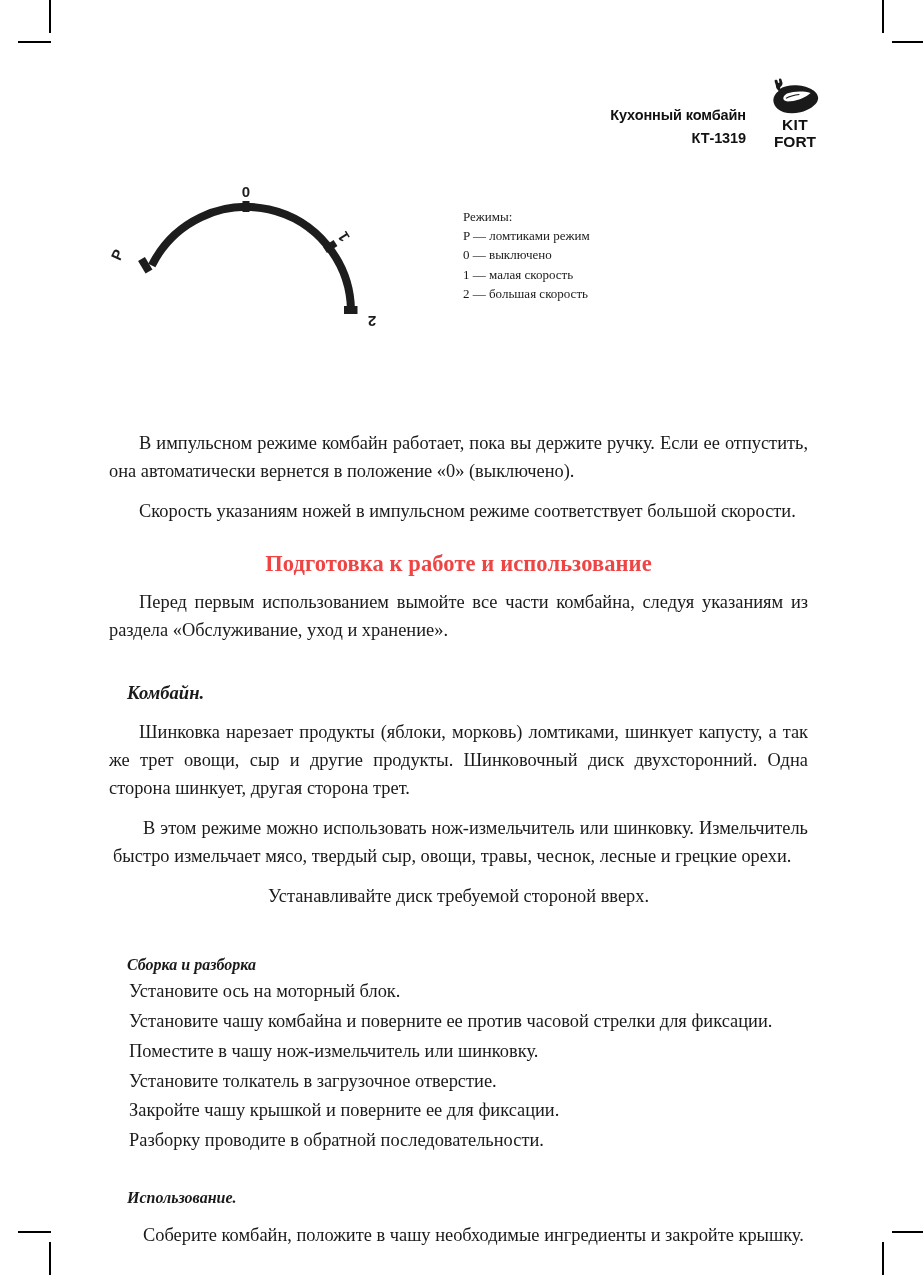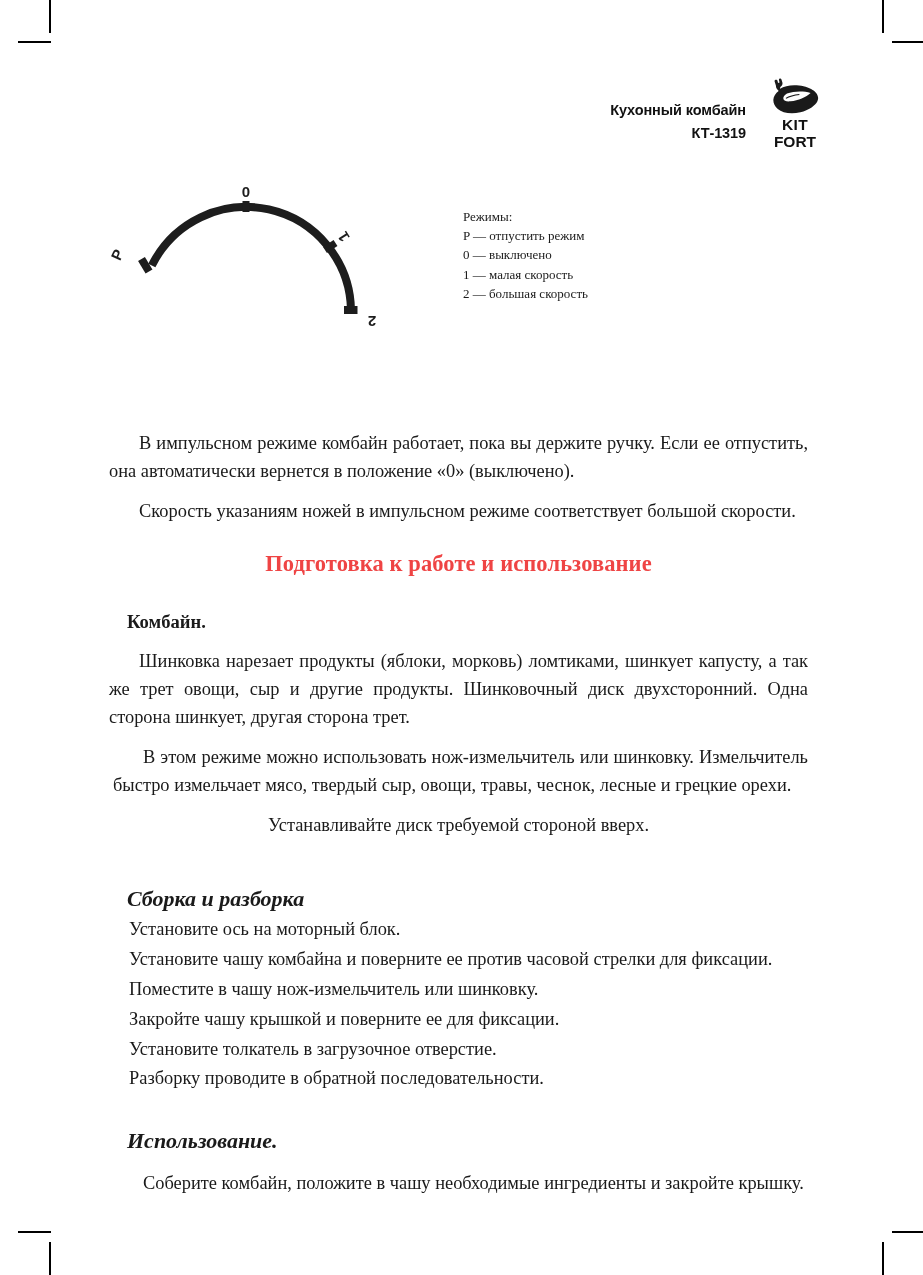--- a/index.html
+++ b/index.html
@@ -31,21 +31,21 @@
   .crop-br-v { left: 882px; top: 1242px; }
   .crop-br-h { left: 892px; top: 1231px; }
 
   
   .header {
     position: absolute;
     left: 560px;
     top: 78px;
     width: 270px;
     display: flex;
-    align-items: center;
+    align-items: flex-end;
     justify-content: flex-end;
     gap: 14px;
   }
   .header-text {
     text-align: right;
     font-family: "Liberation Sans", "DejaVu Sans", sans-serif;
     font-weight: bold;
     font-size: 14.5px;
     line-height: 1.62;
     color: #111;
@@ -131,25 +131,26 @@
     font-weight: bold;
     letter-spacing: 0.1px;
     color: #ef4444;
   }
   .sub-bold {
     font-weight: bold;
     font-size: 18.6px;
     line-height: 1.52;
     margin: 0;
     padding-left: 30px;
+    font-style: italic;
   }
   .sub-bold-italic {
     font-weight: bold;
     font-style: italic;
-    font-size: 22px;
+    font-size: 16px;
     line-height: 1.52;
     margin: 0;
     padding-left: 30px;
     font-family: Liberation Serif, serif;
   }
   .gap-md { height: 22px; }
   .gap-lg { height: 30px; }
   .list-line {
     padding-left: 32px;
     font-size: 18.4px;
@@ -205,49 +206,50 @@
 
       <text class="dial-label" x="27" y="72" transform="rotate(-65 27 72)" text-anchor="middle">P</text>
       <text class="dial-label" x="151" y="12" text-anchor="middle">0</text>
       <text class="dial-label" x="253" y="49" transform="rotate(-122 253 49)" text-anchor="middle">1</text>
       <text class="dial-label" x="277" y="131" transform="rotate(-180 277 131)" text-anchor="middle">2</text>
     </svg>
   </div>
 
   <div class="modes">
     <span class="modes-row">Режимы:</span>
-    <span class="modes-row">P — отпустить режим</span>
+    <span class="modes-row">P — ломтиками режим</span>
     <span class="modes-row">0 — выключено</span>
     <span class="modes-row">1 — малая скорость</span>
     <span class="modes-row">2 — большая скорость</span>
   </div>
 
   <div class="body-col">
 
     <p class="just">В импульсном режиме комбайн работает, пока вы держите ручку. Если ее отпустить, она автоматически вернется в положение «0» (выключено).</p>
     <p class="just">Скорость указаниям ножей в импульсном режиме соответствует большой скорости.</p>
 
     <h2 class="section">Подготовка к работе и использование</h2>
 
+    <p class="just">Перед первым использованием вымойте все части комбайна, следуя указаниям из раздела «Обслуживание, уход и хранение».</p>
 
     <div class="gap-md"></div>
 
     <p class="sub-bold">Комбайн.</p>
     <p class="just">Шинковка нарезает продукты   (яблоки, морковь) ломтиками, шинкует капусту, а так же трет овощи, сыр и другие продукты. Шинковочный диск двухсторонний. Одна сторона шинкует, другая сторона трет.</p>
     <p class="just lead-sp">В этом режиме можно использовать нож-измельчитель или шинковку. Измельчитель быстро измельчает мясо, твердый сыр, овощи, травы, чеснок, лесные и грецкие орехи.</p>
     <p class="plain">Устанавливайте диск требуемой стороной вверх.</p>
 
     <div class="gap-lg"></div>
 
     <p class="sub-bold-italic">Сборка и разборка</p>
     <div class="list-line">Установите ось на моторный блок.</div>
     <div class="list-line">Установите чашу комбайна и поверните ее против часовой стрелки для фиксации.</div>
     <div class="list-line">Поместите в чашу нож-измельчитель или шинковку.</div>
+    <div class="list-line">Установите толкатель в загрузочное отверстие.</div>
     <div class="list-line">Закройте чашу крышкой и поверните ее для фиксации.</div>
-    <div class="list-line">Установите толкатель в загрузочное отверстие.</div>
     <div class="list-line">Разборку проводите в обратной последовательности.</div>
 
     <div class="gap-lg"></div>
 
     <p class="sub-bold-italic">Использование.</p>
     <p class="just lead-sp">Соберите комбайн, положите в чашу необходимые ингредиенты и закройте крышку.</p>
 
   </div>
 </div>
 

